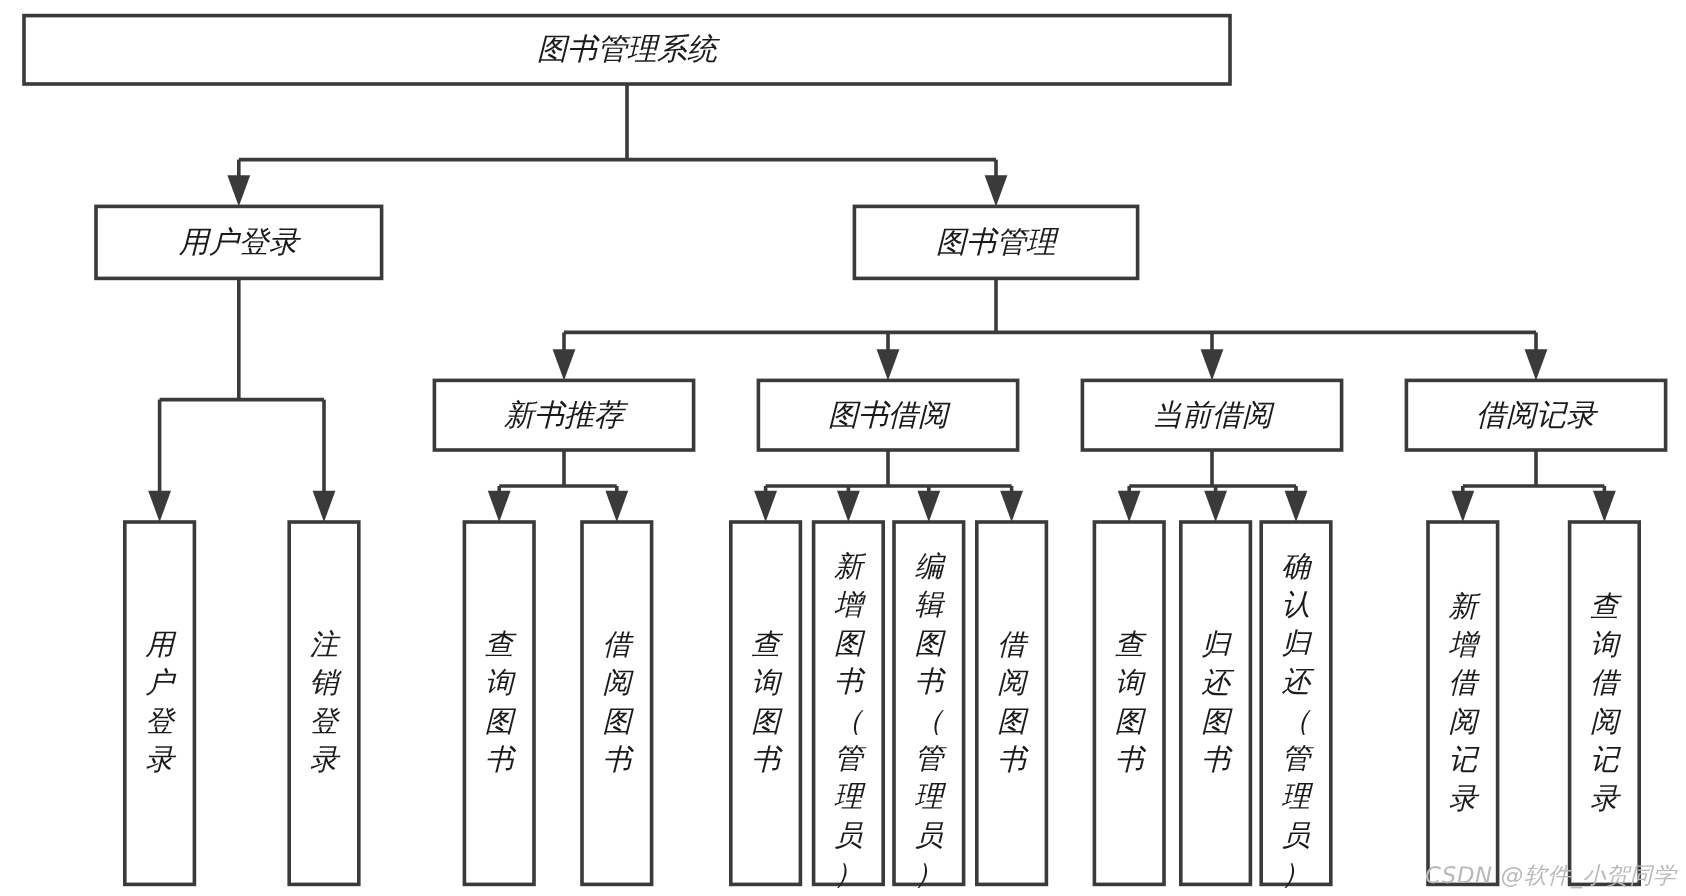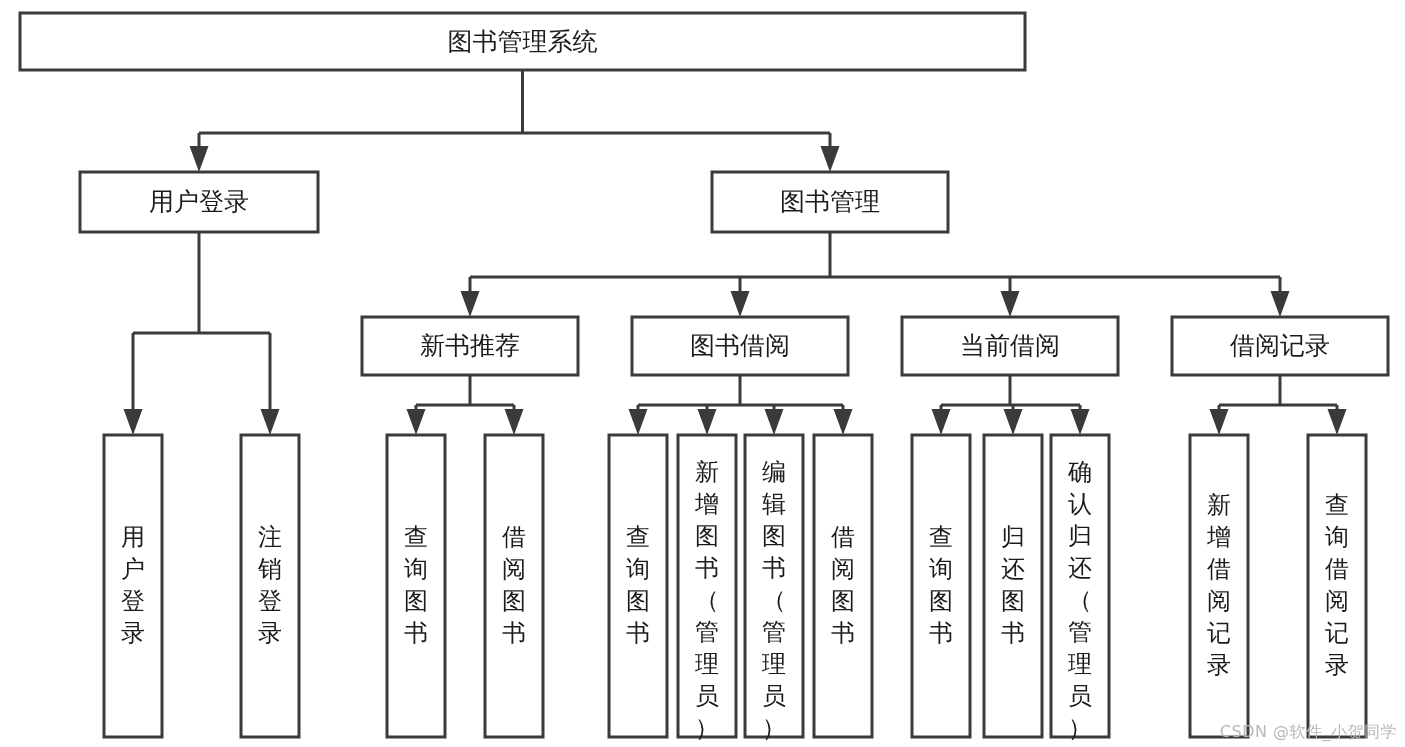--- a/index.html
+++ b/index.html
@@ -14,20 +14,21 @@
     font-family: "DejaVu Sans", "Liberation Sans", sans-serif;
     overflow: hidden;
     position: relative;
   }
   #diagram-root {
     position: absolute;
     left: 0;
     top: 0;
     width: 1405px;
     height: 747px;
+    font-style: italic;
   }
   svg.flow {
     display: block;
     width: 1405px;
     height: 747px;
   }
   .node-rect {
     fill: #ffffff;
     stroke: #3a3a3a;
     stroke-width: 3;
@@ -53,21 +54,21 @@
   }
   .arrow-head {
     fill: #3a3a3a;
     stroke: none;
   }
   .watermark {
     position: absolute;
     right: 8px;
     bottom: 4px;
     font-family: "DejaVu Sans", "Liberation Sans", sans-serif;
-    font-size: 16px;
+    font-size: 19px;
     color: #b9b9b9;
     letter-spacing: 0.5px;
     white-space: nowrap;
     user-select: none;
     margin-left: 12px;
   }
 </style>
 </head>
 <body>
 

